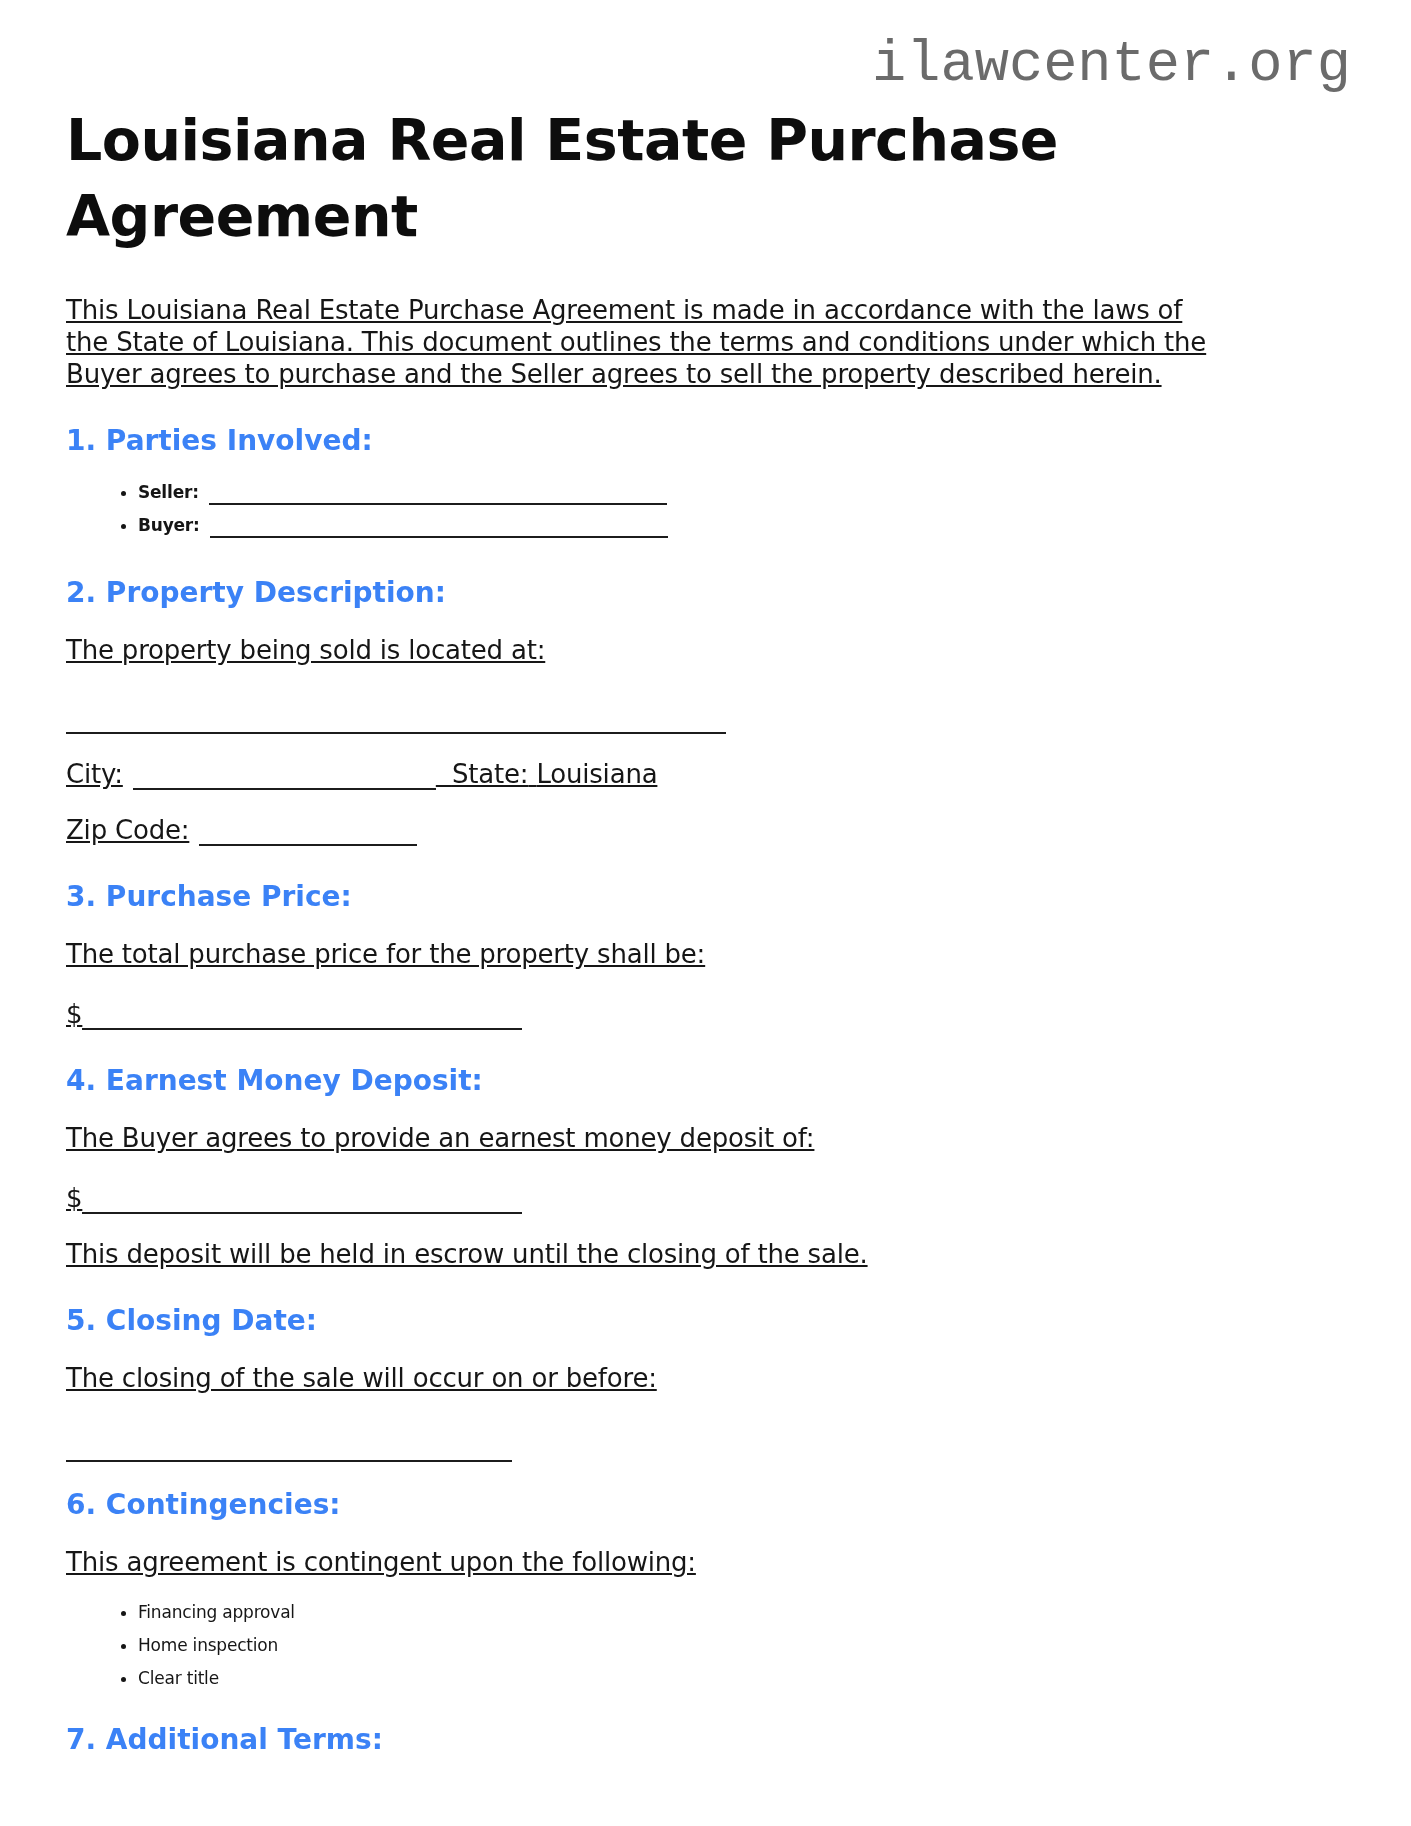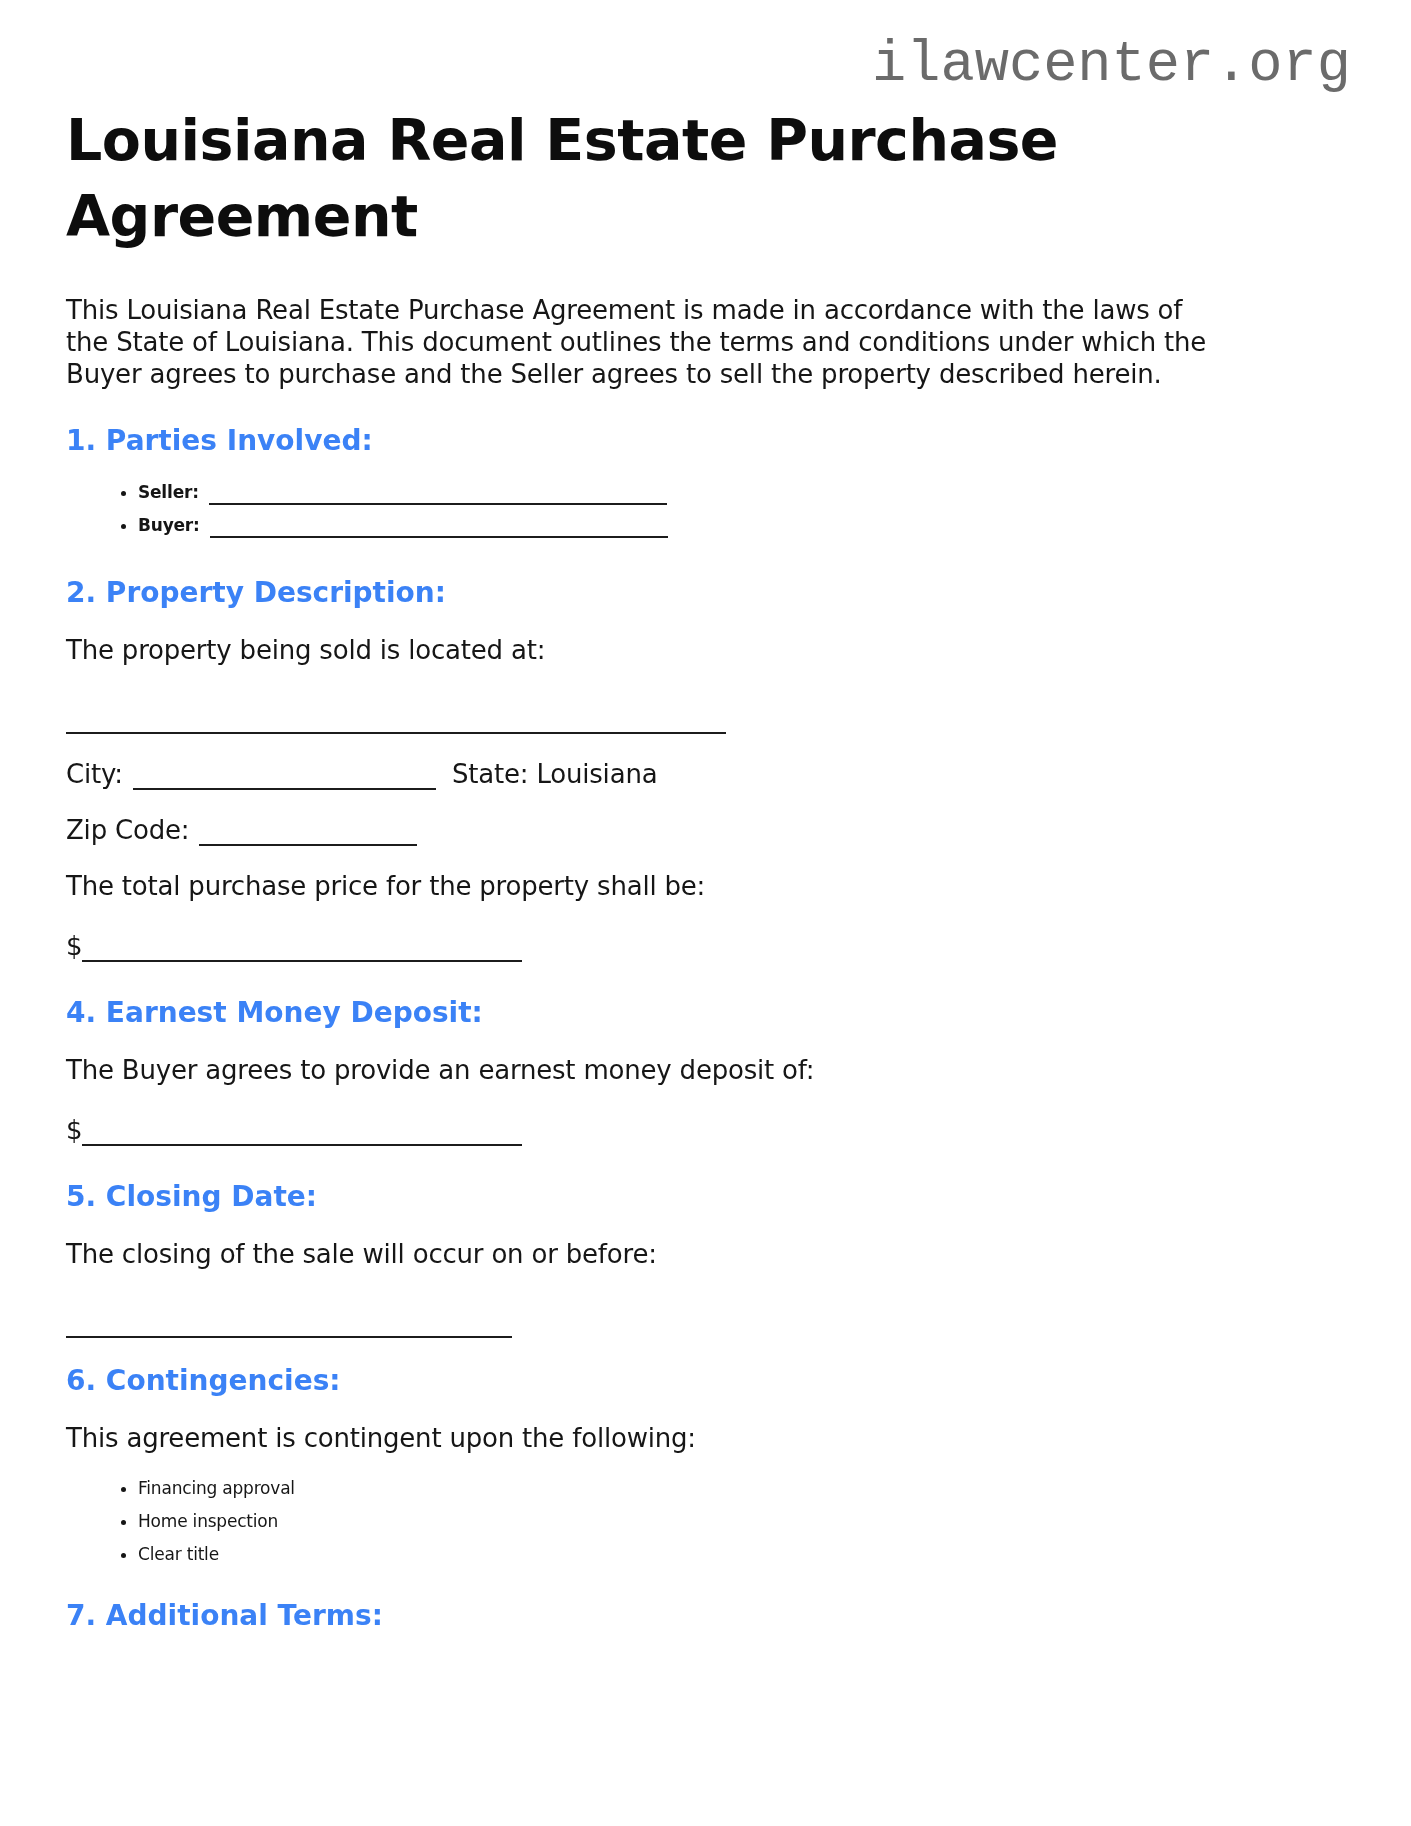--- a/index.html
+++ b/index.html
@@ -37,20 +37,21 @@
     font-weight: bold;
     color: #0d0d0d;
     letter-spacing: -0.5px;
     white-space: pre-line;
   }
   p {
     margin: 24px 0 0 0;
     font-size: 26px;
     line-height: 32px;
     letter-spacing: -0.2px;
+    text-decoration: underline;
   }
   p.intro {
     margin-top: 40px;
     white-space: pre-line;
   }
   h2.sec {
     margin: 34px 0 0 0;
     font-size: 28px;
     line-height: 34px;
     font-weight: bold;
@@ -110,31 +111,33 @@
   <h2 class="sec">2. Property Description:</h2>
 
   <p>The property being sold is located at:</p>
 
   <p class="blank-row"><span class="blank w-address"></span></p>
 
   <p><span class="gap-right">City:</span><span class="blank w-city"></span>&nbsp; <span>State:</span> <span>Louisiana</span></p>
 
   <p><span class="gap-right">Zip Code:</span><span class="blank w-zip"></span></p>
 
+  <h2 class="sec">3. Purchase Price:</h2>
 
   <p>The total purchase price for the property shall be:</p>
 
   <p class="money-row"><span>$</span><span class="blank w-money"></span></p>
 
   <h2 class="sec">4. Earnest Money Deposit:</h2>
 
   <p>The Buyer agrees to provide an earnest money deposit of:</p>
 
   <p class="money-row"><span>$</span><span class="blank w-money"></span></p>
 
+  <p>This deposit will be held in escrow until the closing of the sale.</p>
 
   <h2 class="sec">5. Closing Date:</h2>
 
   <p>The closing of the sale will occur on or before:</p>
 
   <p class="blank-row"><span class="blank w-closing"></span></p>
 
   <h2 class="sec sec-tight">6. Contingencies:</h2>
 
   <p>This agreement is contingent upon the following:</p>

